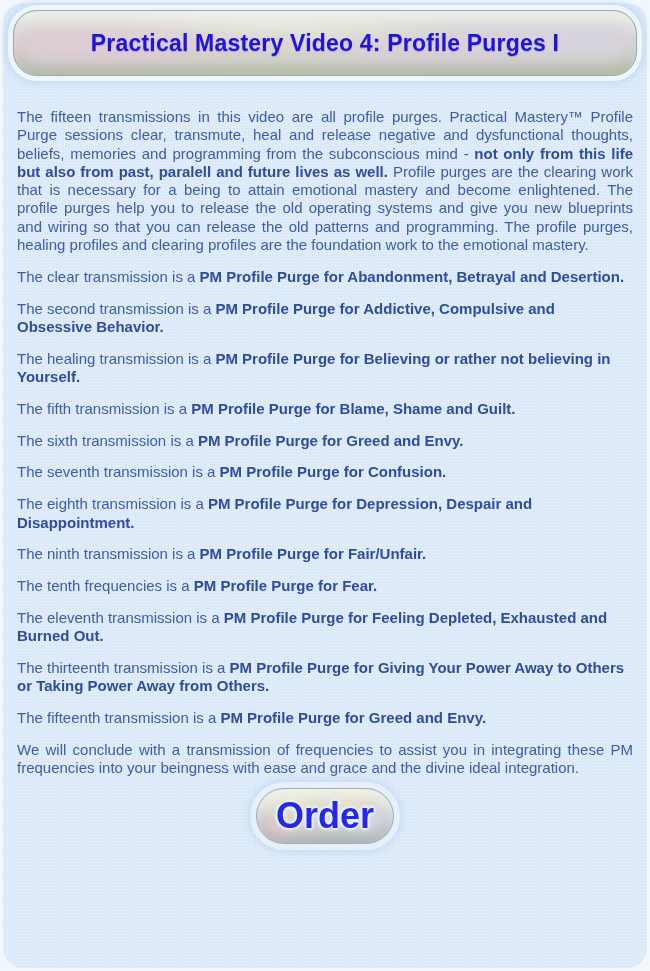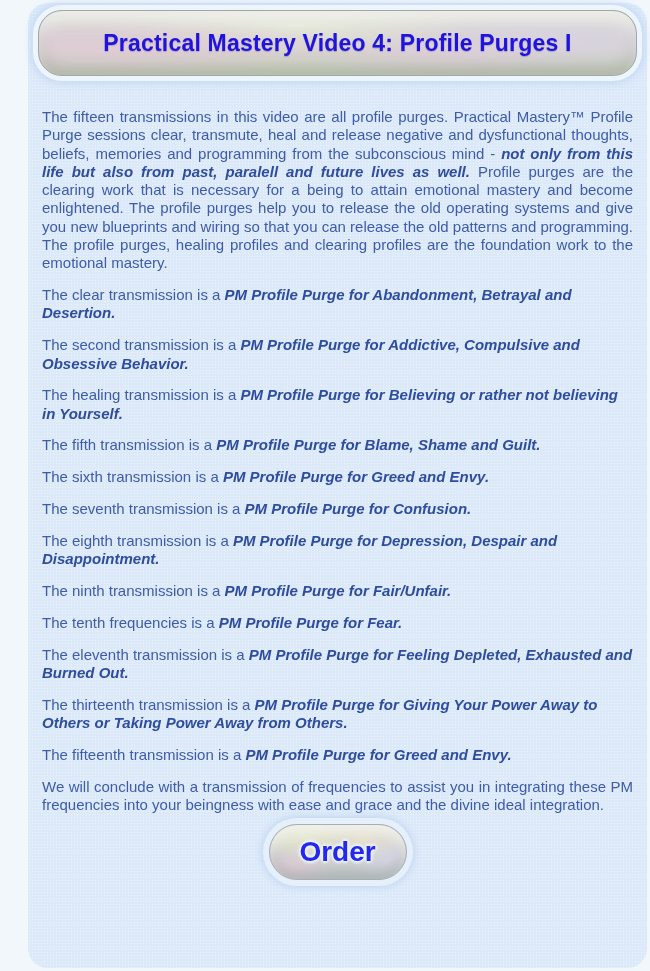--- a/index.html
+++ b/index.html
@@ -7,21 +7,20 @@
     width: 650px; height: 971px; position: relative; overflow: hidden;
     background: #f2f7fc;
     font-family: "Liberation Sans", sans-serif;
   }
   .page-panel {
     position: absolute; left: 3px; top: 3px; right: 3px; bottom: 3px;
     background-color: #dbe9f9;
     background-image: radial-gradient(circle, rgba(255,255,255,0.45) 0.7px, rgba(255,255,255,0) 1px);
     background-size: 3px 3px;
     border-radius: 20px;
-    margin-left: 25px;
   }
   
   .banner {
     margin: 7px 10px 0;
     height: 64px;
     border-radius: 24px;
     border: 1px solid #a2a9a3;
     display: flex; align-items: center; justify-content: center;
     position: relative;
     background:
@@ -44,32 +43,32 @@
   }
   
   .content { margin: 32px 14px 0; }
   .content p {
     margin: 0 0 13.5px;
     font-size: 15px;
     line-height: 18.3px;
     color: #3e5ca9;
   }
   .justify { text-align: justify; }
-  .content .b { font-weight: bold; color: #2e4d9e; font-style: italic; }
+  .content .b { font-weight: bold; color: #2e4d9e; }
   .no-gap { margin-bottom: 0 !important; }
   
   .order-row { text-align: center; margin-top: 10px; }
   .order-button {
     display: inline-flex; align-items: center; justify-content: center;
     width: 138px; height: 56px;
     border: 1px solid #a6aeb4;
     border-radius: 28px;
     cursor: pointer;
     font-family: "Liberation Sans", sans-serif;
-    font-size: 28px; font-weight: bold; color: #2328ea;
+    font-size: 36px; font-weight: bold; color: #2328ea;
     text-shadow:
       -2px 0 2px rgba(235,240,255,0.95), 2px 0 2px rgba(235,240,255,0.95),
       0 -2px 2px rgba(235,240,255,0.95), 0 2px 2px rgba(235,240,255,0.95),
       0 0 5px #ffffff;
     background:
       radial-gradient(50% 55% at 25% 22%, rgba(229,232,205,0.95) 0%, rgba(229,232,205,0) 70%),
       radial-gradient(45% 55% at 68% 25%, rgba(232,226,205,0.85) 0%, rgba(232,226,205,0) 70%),
       radial-gradient(50% 60% at 15% 75%, rgba(226,206,216,0.8) 0%, rgba(226,206,216,0) 70%),
       radial-gradient(45% 55% at 88% 60%, rgba(214,213,230,0.85) 0%, rgba(214,213,230,0) 72%),
       linear-gradient(180deg, #dcdcd2 0%, #cfd2cf 55%, #c3ccd0 100%);

